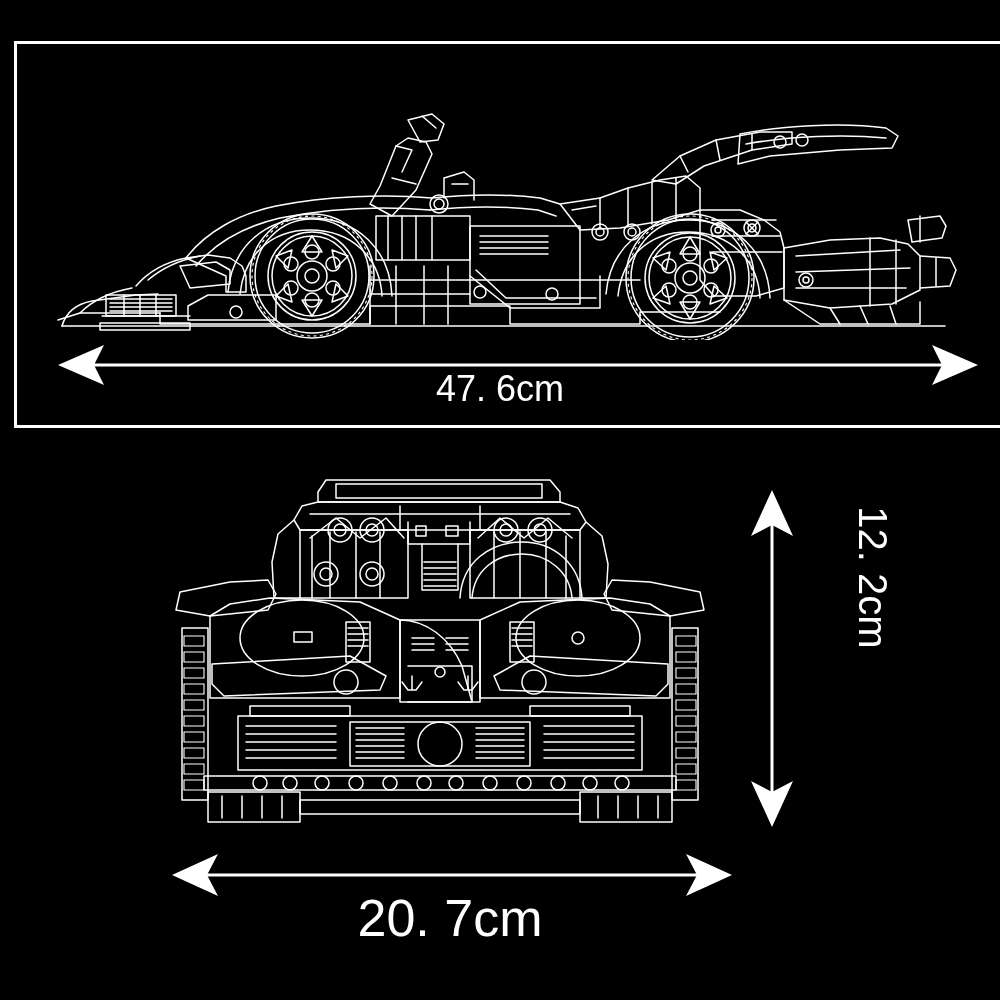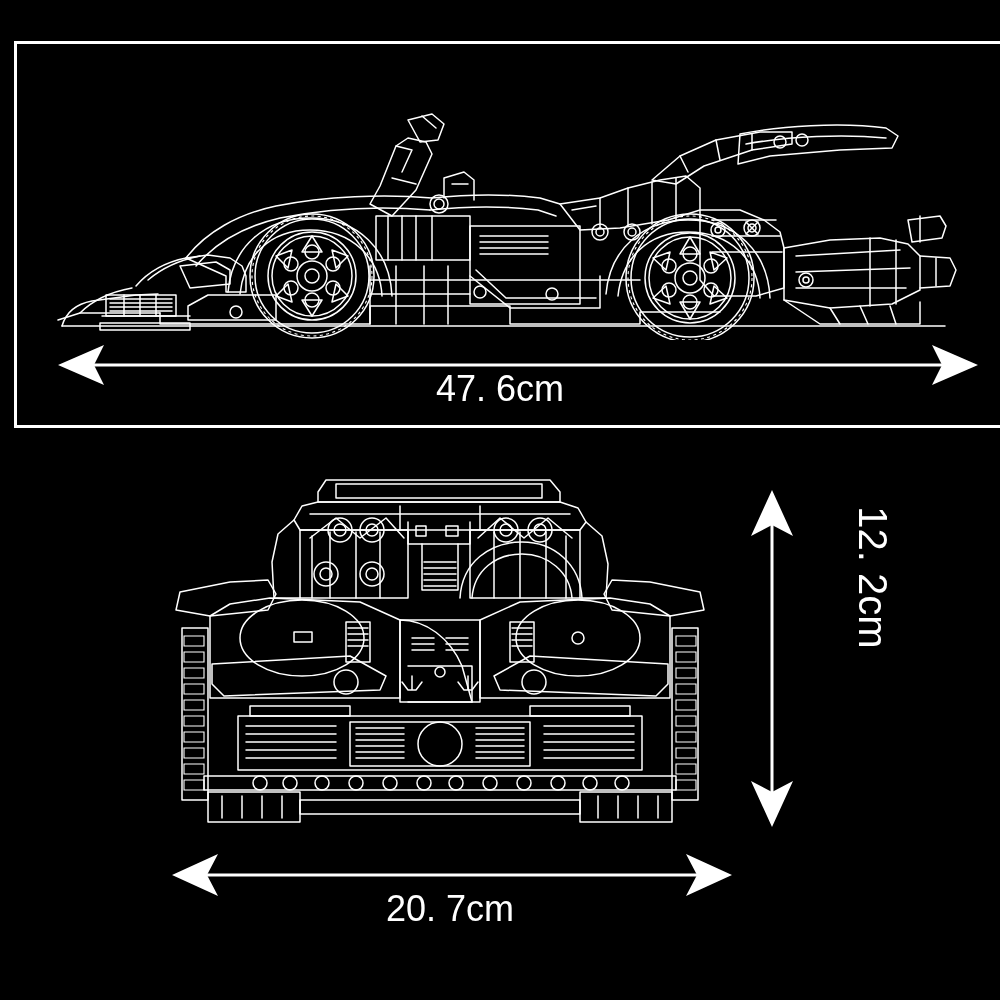--- a/index.html
+++ b/index.html
@@ -11,21 +11,21 @@
     position:absolute;left:14px;top:41px;width:1000px;height:387px;
     border-top:3px solid #fff;border-left:3px solid #fff;border-bottom:3px solid #fff;
     box-sizing:border-box;
   }
 
   .dimlabel{
     position:absolute;color:#fff;white-space:pre;
     letter-spacing:0px;
   }
   #label-length{left:0;top:368px;width:1000px;text-align:center;font-size:36px;}
-  #label-width{left:0;top:888px;width:900px;text-align:center;font-size:36px;}
+  #label-width{left:0;top:888px;width:900px;text-align:center;font-size:52px;}
   #label-height{
     left:742px;top:555px;width:260px;text-align:center;font-size:40px;
     transform:rotate(90deg);transform-origin:center center;
   }
 
   svg.art{position:absolute;display:block;}
   #side-view{left:40px;top:80px;}
   #rear-view{left:150px;top:470px;}
   #arrows{left:0;top:0;}
   .ln{fill:none;stroke:#ffffff;stroke-width:1.5;stroke-linejoin:round;stroke-linecap:round;}

